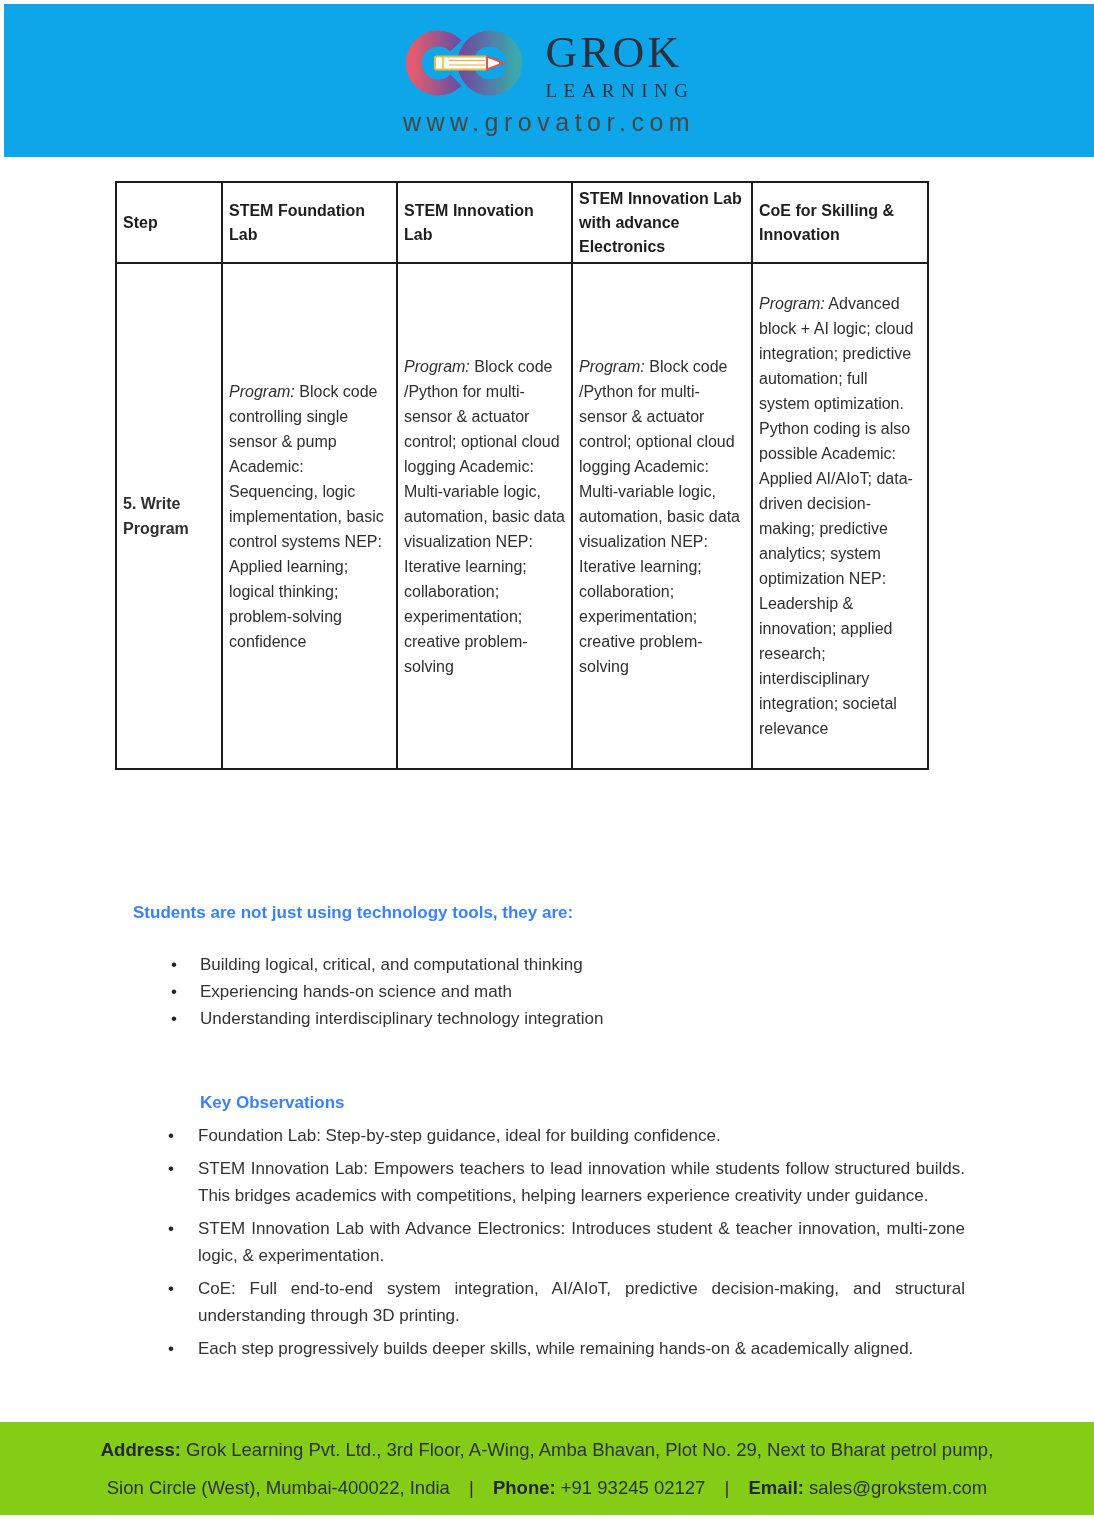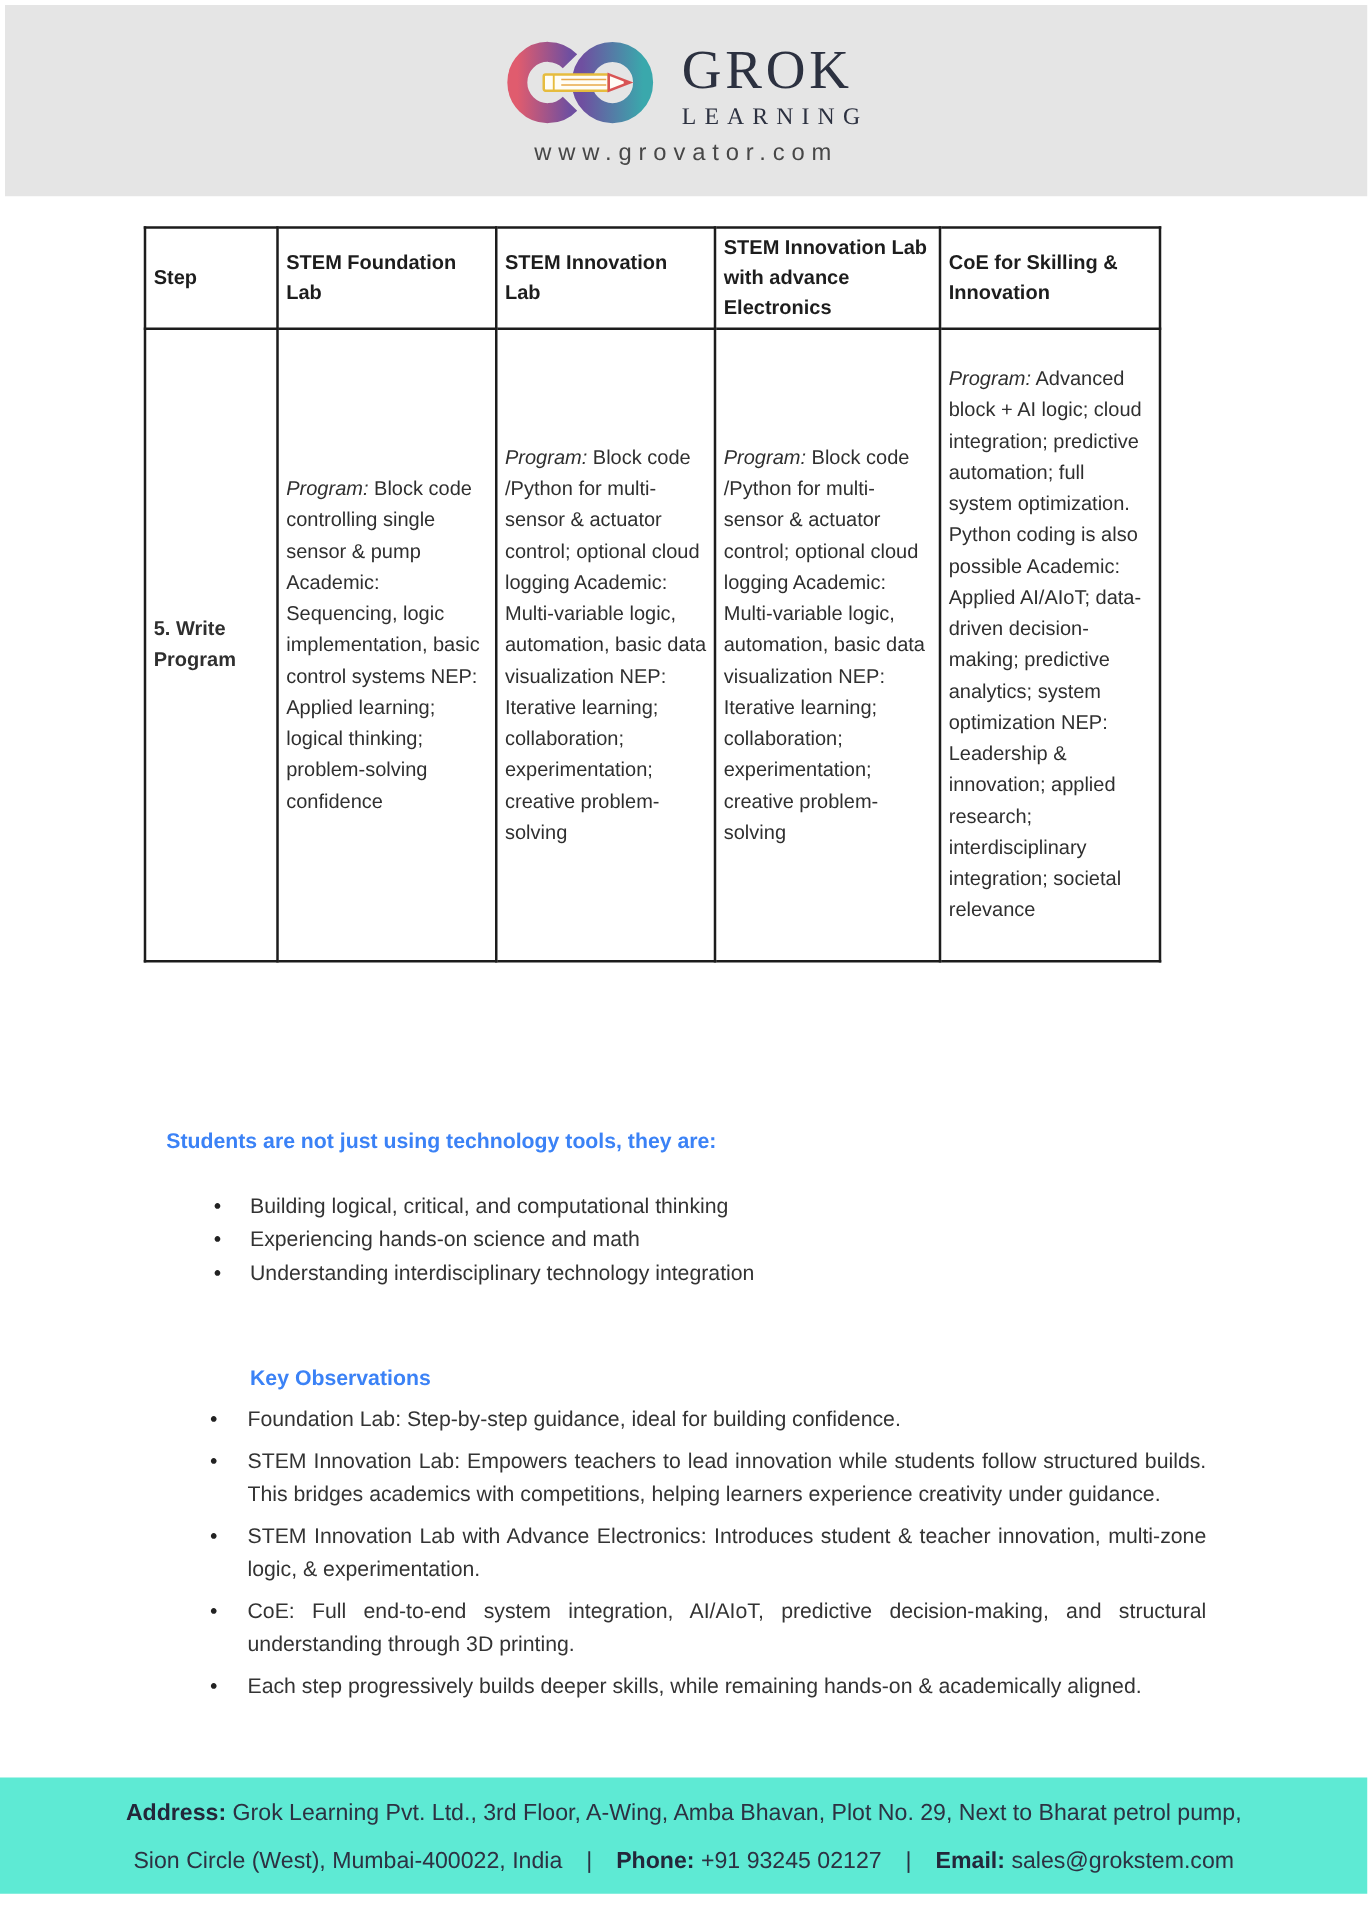--- a/index.html
+++ b/index.html
@@ -5,35 +5,35 @@
   * { box-sizing: border-box; }
   html,body { margin:0; padding:0; }
   body {
     width:1094px; height:1536px; position:relative; overflow:hidden;
     background:#ffffff; font-family:"Liberation Sans", sans-serif; color:#3a3a3a;
   }
 
   
   .top-band {
     position:absolute; top:4px; left:4px; right:0; height:153px;
-    background:#e5e5e5;
+    background:#0ea5e9;
     display:flex; flex-direction:column; align-items:center; justify-content:center;
   }
   .logo-row { display:flex; align-items:center; gap:16px; }
   .brand-text { display:flex; flex-direction:column; line-height:1; }
   .brand-name {
     font-family:"Liberation Serif", serif; font-size:44px; letter-spacing:3px;
     color:#2c3140; font-weight:400;
   }
   .brand-sub {
     font-family:"Liberation Serif", serif; font-size:19px; letter-spacing:6.5px;
     color:#2c3140; margin-top:6px;text-align:right;
   }
   .website {
-    margin-top:2px; font-size:19px; letter-spacing:5.5px; color:#474747;
+    margin-top:2px; font-size:25px; letter-spacing:5.5px; color:#474747;
   }
 
   
   table.program-table {
     position:absolute; top:181px; left:115px; width:812px;
     border-collapse:collapse; table-layout:fixed;
   }
   .program-table th, .program-table td {
     border:2.5px solid #1c1c1c; vertical-align:middle; text-align:left;
     padding:2px 6px; font-size:16px; line-height:25px; color:#2f2f2f;
@@ -66,21 +66,21 @@
   .observations ul { list-style:none; margin:0; padding:0; }
   .observations li {
     position:relative; padding-left:65px; font-size:17px; line-height:27.5px;
     color:#333; text-align:justify; margin-bottom:5px;
   }
   .observations li::before { left:35px; }
 
   
   .footer-band {
     position:absolute; left:0; right:0; top:1422px; height:93px;
-    background:#5eead4; color:#2d3142;
+    background:#84cc16; color:#2d3142;
     display:flex; align-items:center; justify-content:center;
   }
   .footer-text {
     width:1010px; text-align:center; font-size:18.5px; line-height:38px;
   }
   .footer-text b { color:#23273a; }
   .pipe { padding:0 14px; }
 </style>
 </head>
 <body>

